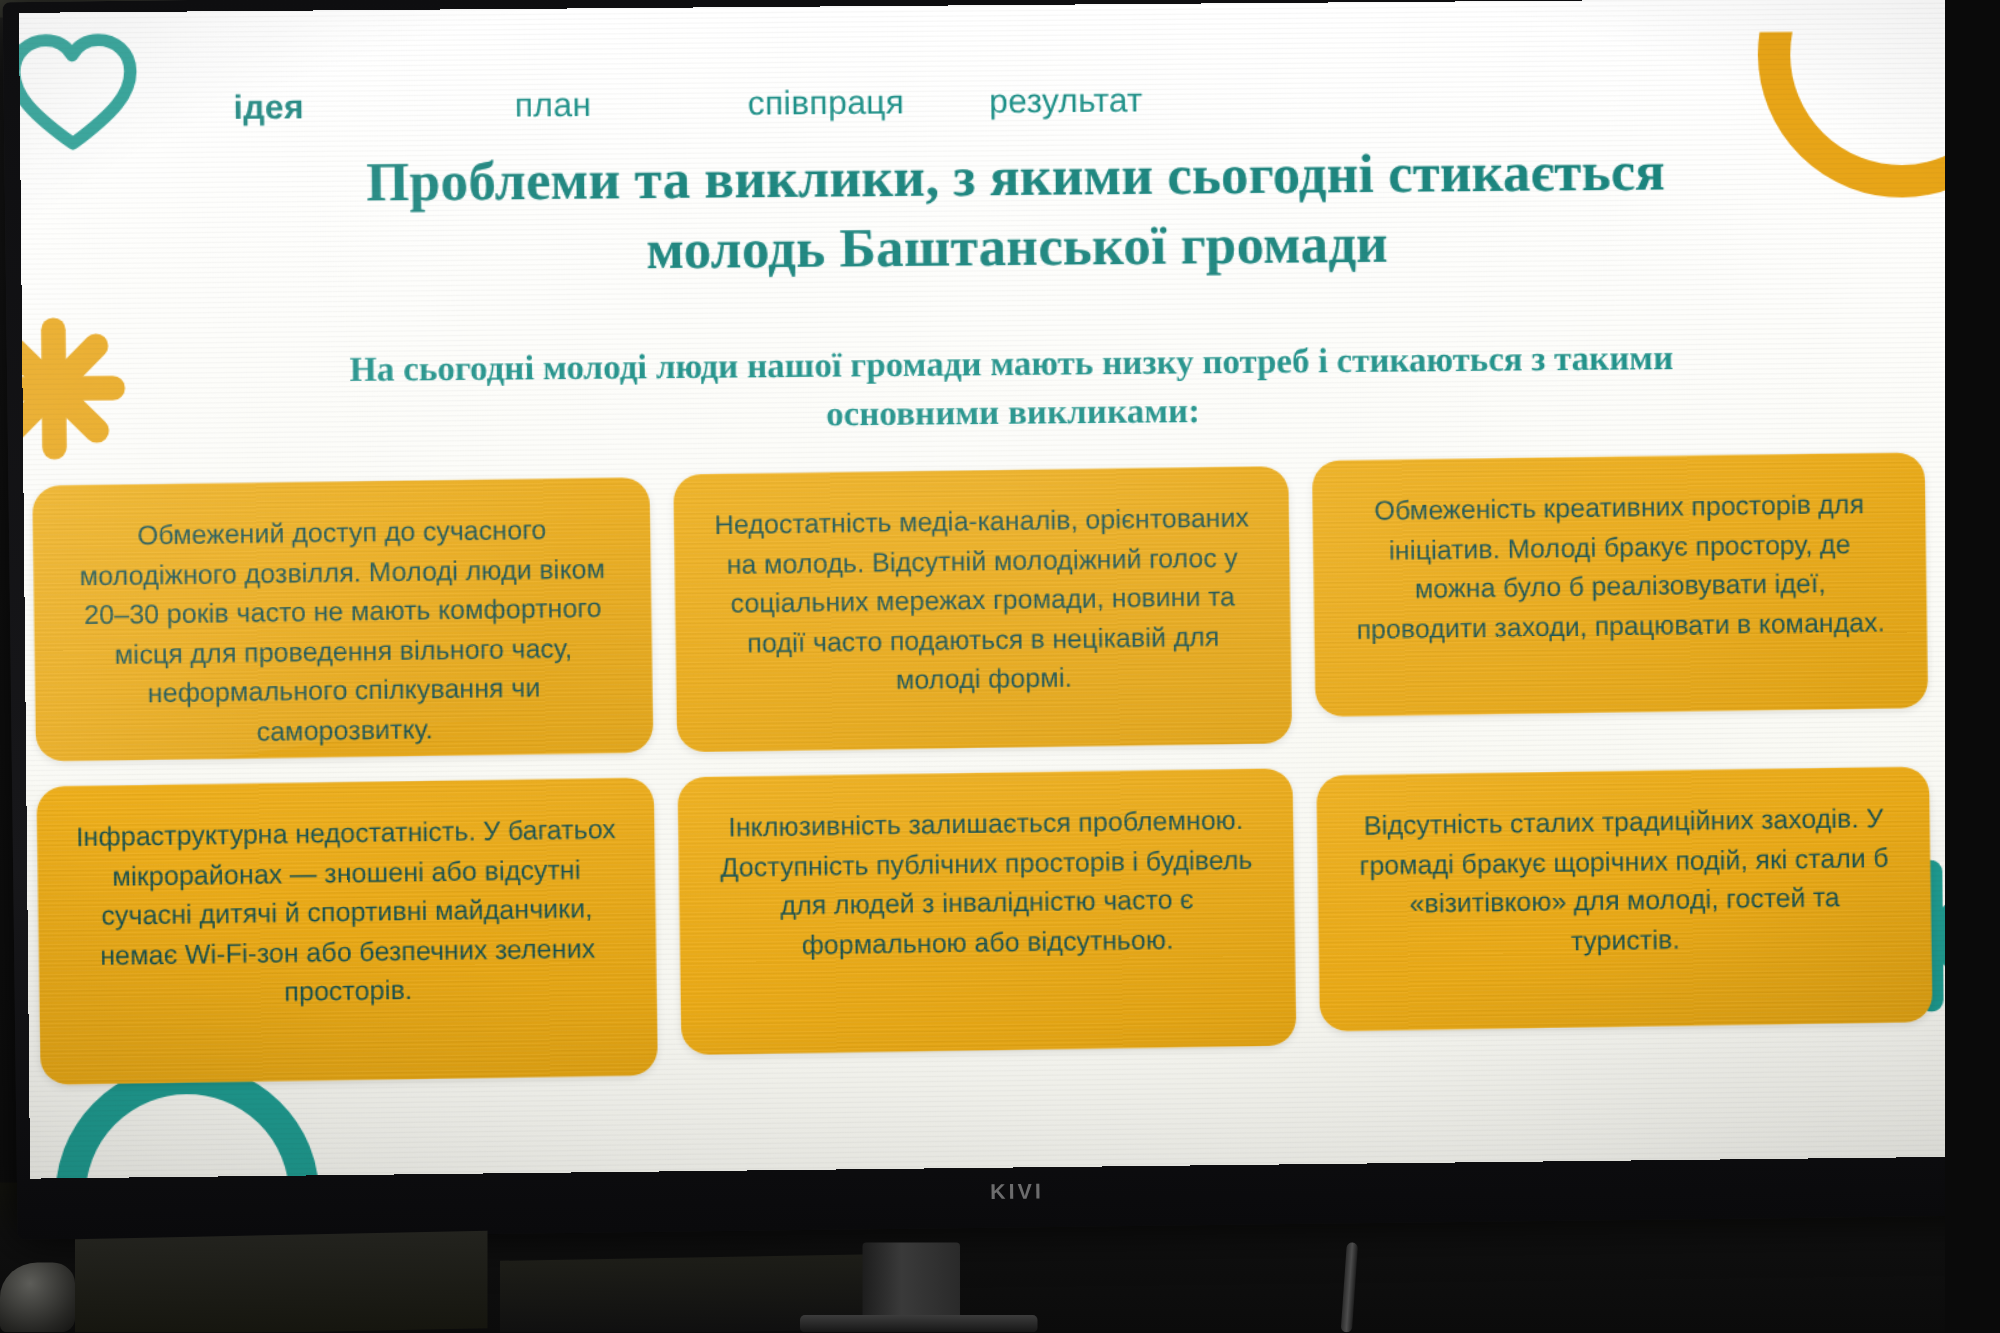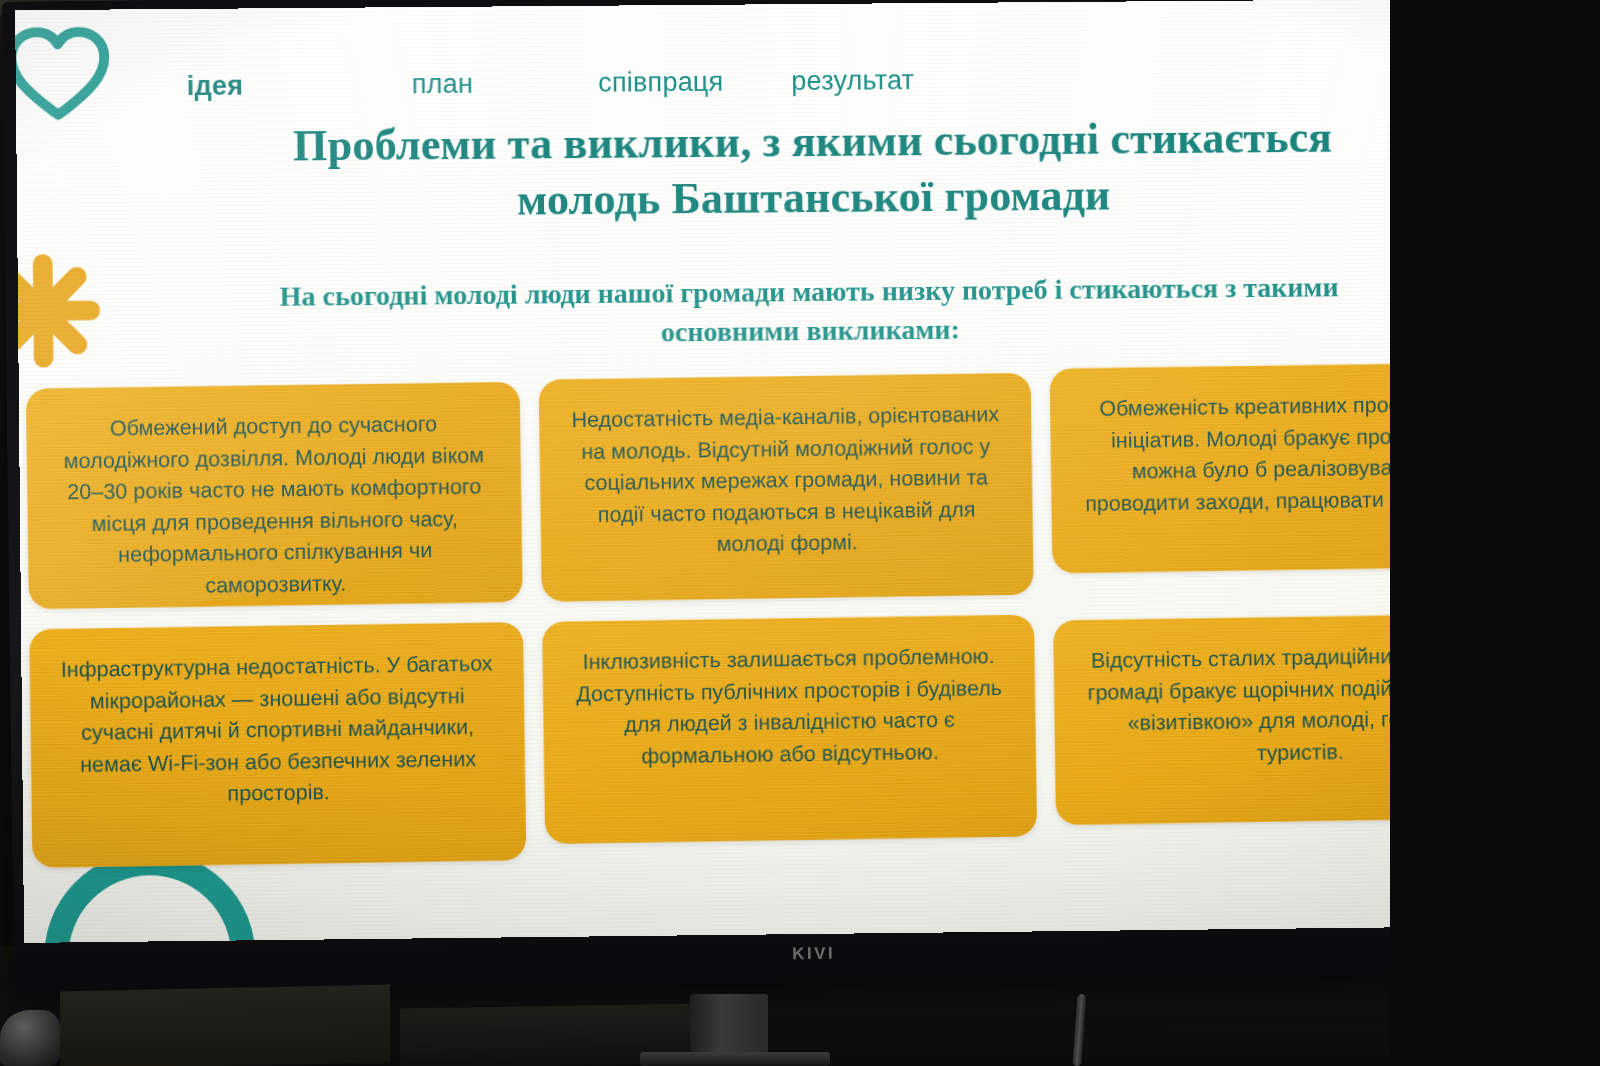--- a/index.html
+++ b/index.html
@@ -7,21 +7,21 @@
     margin: 0; padding: 0;
     width: 1600px; height: 1066px;
     overflow: hidden;
     background: #0a0a0a;
     font-family: "Liberation Sans", sans-serif;
   }
 
   
   #photo {
     position: relative;
-    width: 1390px; height: 1066px;
+    width: 1556px; height: 1066px;
     background: #0d0d0f;
     overflow: hidden;
   }
   #room-bg {
     position: absolute; inset: 0;
     background:
       linear-gradient(180deg, #2a2a28 0%, #1a1a1a 6%, #121212 40%, #0e0e0e 100%);
   }
   #room-top-strip {
     position: absolute; left: 0; top: 0; width: 100%; height: 14px;

